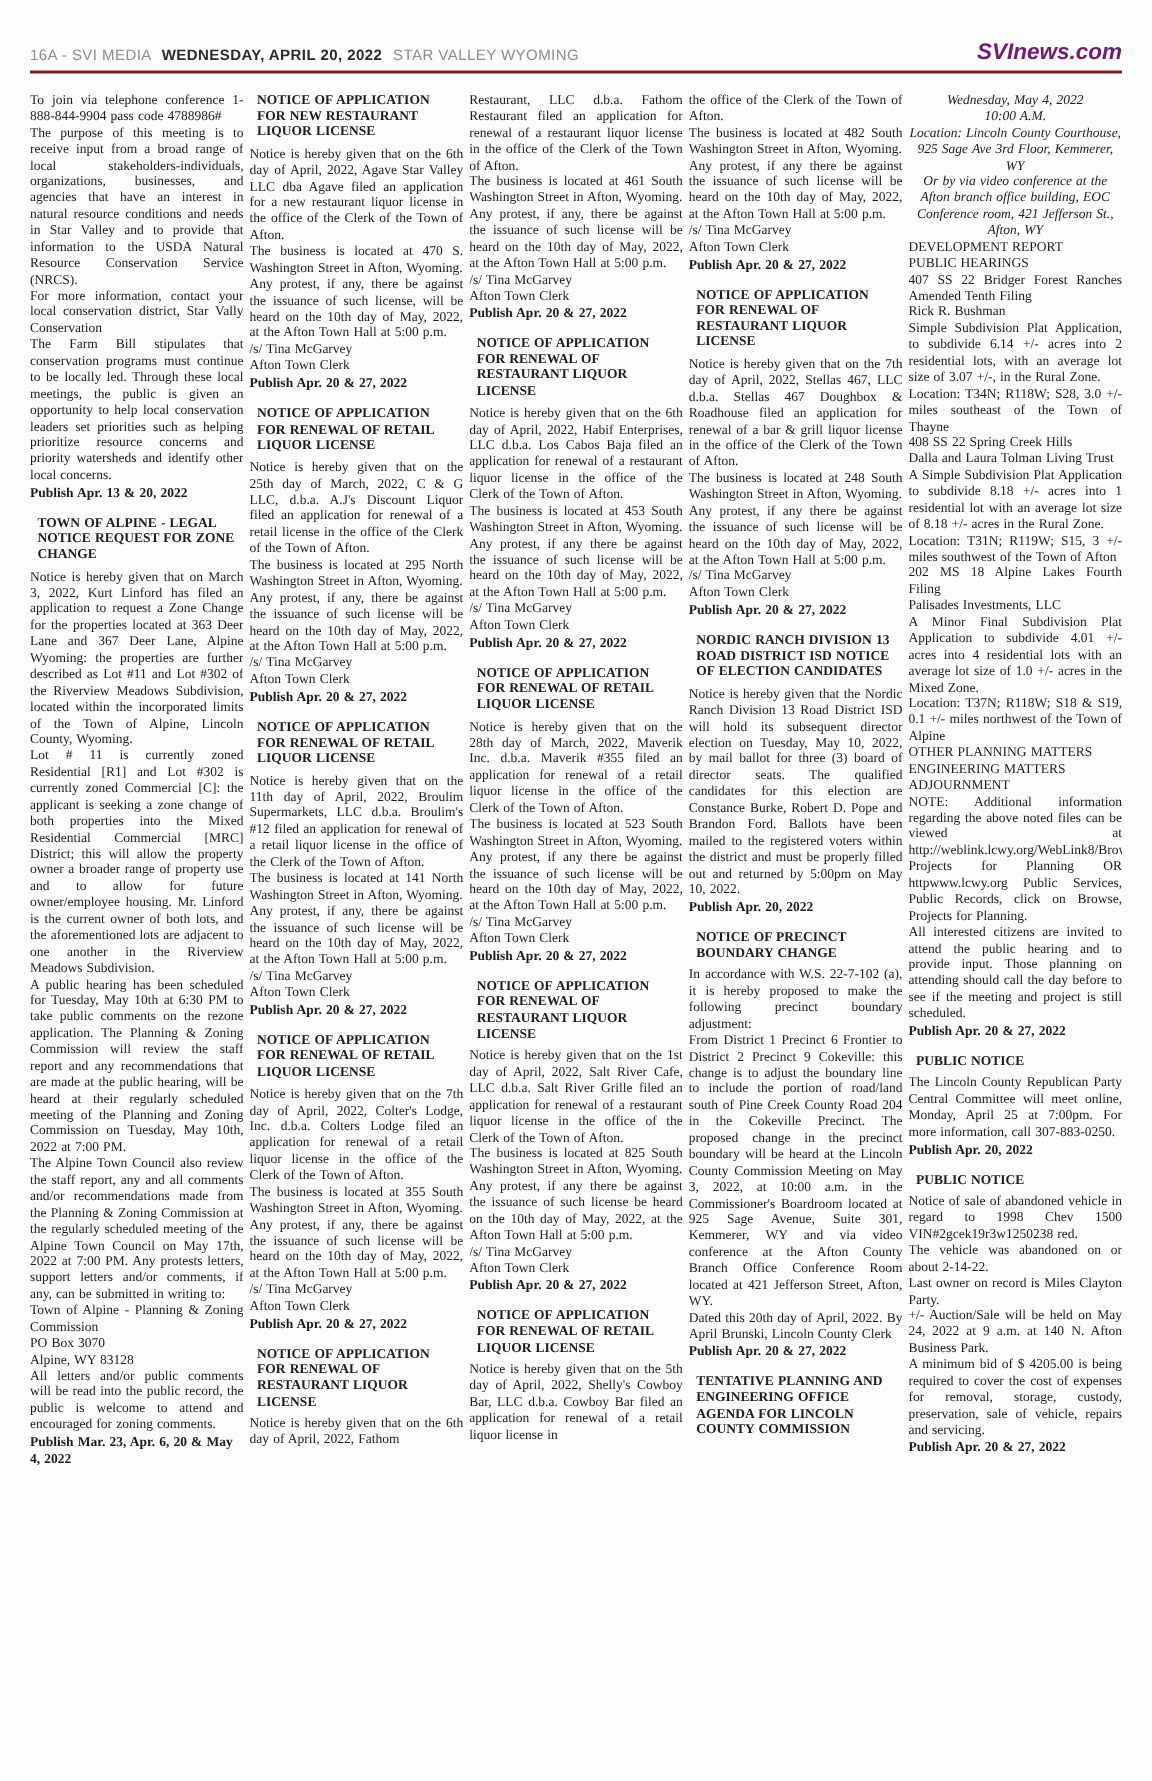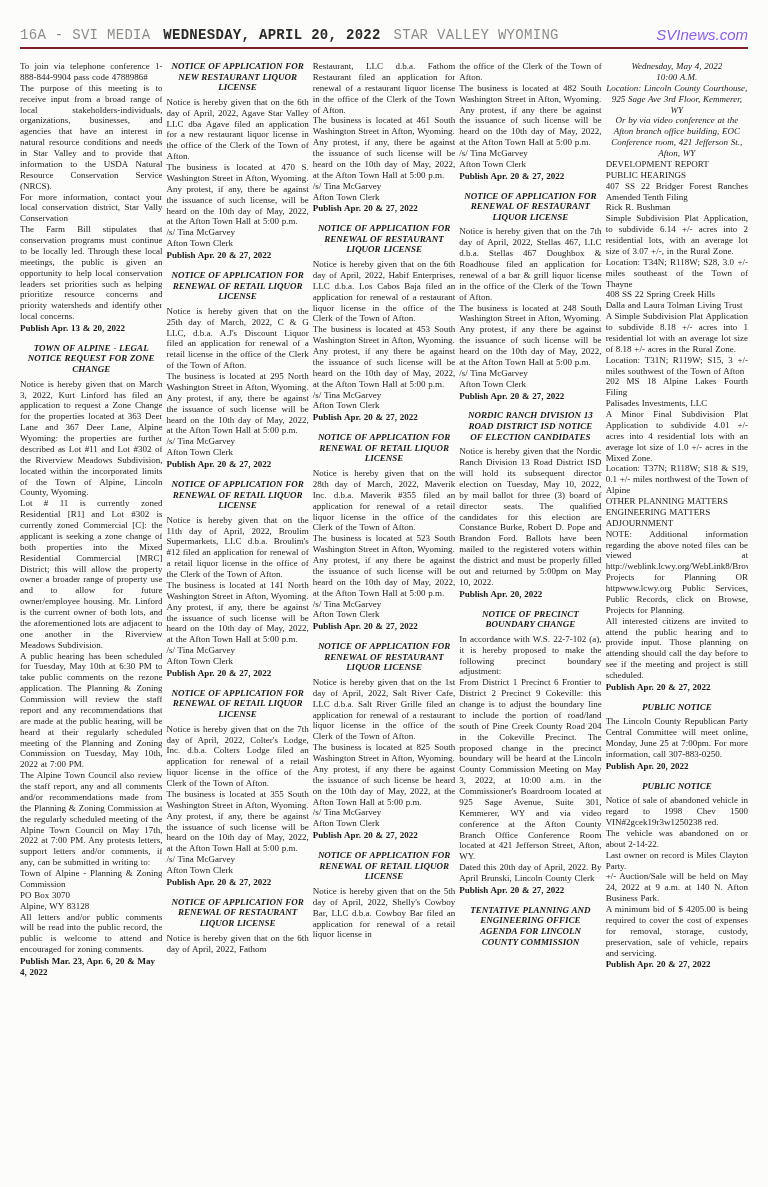--- a/index.html
+++ b/index.html
@@ -12,35 +12,35 @@
   }
   .page { width:768px; height:1187px; padding:26px 20px 14px 20px; }
 
   
   .masthead {
     display:flex; justify-content:space-between; align-items:flex-end;
     border-bottom:2px solid #7d2128;
     padding-bottom:4px;
   }
   .mast-left {
-    font-family:Liberation Mono, monospace;
-    font-size:14px; letter-spacing:.3px; color:#8d8d8b;
+    font-family:Liberation Sans, sans-serif;
+    font-size:10px; letter-spacing:.3px; color:#8d8d8b;
   }
   .mast-left .mast-date { color:#2a2a2a; font-weight:bold; margin:0 4px; }
   .mast-right {
     font-family:"Liberation Sans", sans-serif;
-    font-size:15px; font-weight:normal; font-style:italic; color:#8b5cf6;
+    font-size:15px; font-weight:bold; font-style:italic; color:#701a75;
   }
 
   
   .columns { display:flex; gap:4px; margin-top:12px; height:1098px; overflow:hidden; }
   .col { flex:1; min-width:0; font-size:9px; line-height:1.21; text-align:justify; overflow:hidden; }
   .blk { word-spacing:.5px; }
   .blk.p { text-align:justify; }
-  .blk.h { font-weight:bold; text-align:center; margin:9px 5px 4px 5px; line-height:1.18;font-style:italic; }
+  .blk.h { font-weight:bold; text-align:left; margin:9px 5px 4px 5px; line-height:1.18; }
   .blk.pub { font-weight:bold; text-align:left; margin:1px 0 9px 0; }
   .blk.c { text-align:center;font-style:italic; }
   .col > .blk:first-child { margin-top:0; }
 </style>
 </head>
 <body>
 
 <div class="page">
   <header class="masthead" style="border-bottom-color: rgb(125, 33, 40);">
     <div class="mast-left">
@@ -174,21 +174,21 @@
         <div class="blk p">Palisades Investments, LLC</div>
         <div class="blk p">A Minor Final Subdivision Plat Application to subdivide 4.01 +/- acres into 4 residential lots with an average lot size of 1.0 +/- acres in the Mixed Zone.</div>
         <div class="blk p">Location: T37N; R118W; S18 &amp; S19, 0.1 +/- miles northwest of the Town of Alpine</div>
         <div class="blk p">OTHER PLANNING MATTERS</div>
         <div class="blk p">ENGINEERING MATTERS</div>
         <div class="blk p">ADJOURNMENT</div>
         <div class="blk p">NOTE: Additional information regarding the above noted files can be viewed at http://weblink.lcwy.org/WebLink8/Browse.aspx Projects for Planning OR httpwww.lcwy.org Public Services, Public Records, click on Browse, Projects for Planning.</div>
         <div class="blk p">All interested citizens are invited to attend the public hearing and to provide input. Those planning on attending should call the day before to see if the meeting and project is still scheduled.</div>
         <div class="blk pub">Publish Apr. 20 &amp; 27, 2022</div>
         <div class="blk h">PUBLIC NOTICE</div>
-        <div class="blk p">The Lincoln County Republican Party Central Committee will meet online, Monday, June 25 at 7:00pm. For more information, call 307-883-0250.</div>
+        <div class="blk p">The Lincoln County Republican Party Central Committee will meet online, Monday, April 25 at 7:00pm. For more information, call 307-883-0250.</div>
         <div class="blk pub">Publish Apr. 20, 2022</div>
         <div class="blk h">PUBLIC NOTICE</div>
         <div class="blk p">Notice of sale of abandoned vehicle in regard to 1998 Chev 1500 VIN#2gcek19r3w1250238 red.</div>
         <div class="blk p">The vehicle was abandoned on or about 2-14-22.</div>
         <div class="blk p">Last owner on record is Miles Clayton Party.</div>
         <div class="blk p">+/- Auction/Sale will be held on May 24, 2022 at 9 a.m. at 140 N. Afton Business Park.</div>
         <div class="blk p">A minimum bid of $ 4205.00 is being required to cover the cost of expenses for removal, storage, custody, preservation, sale of vehicle, repairs and servicing.</div>
         <div class="blk pub">Publish Apr. 20 &amp; 27, 2022</div>
       </div>
     </main>

